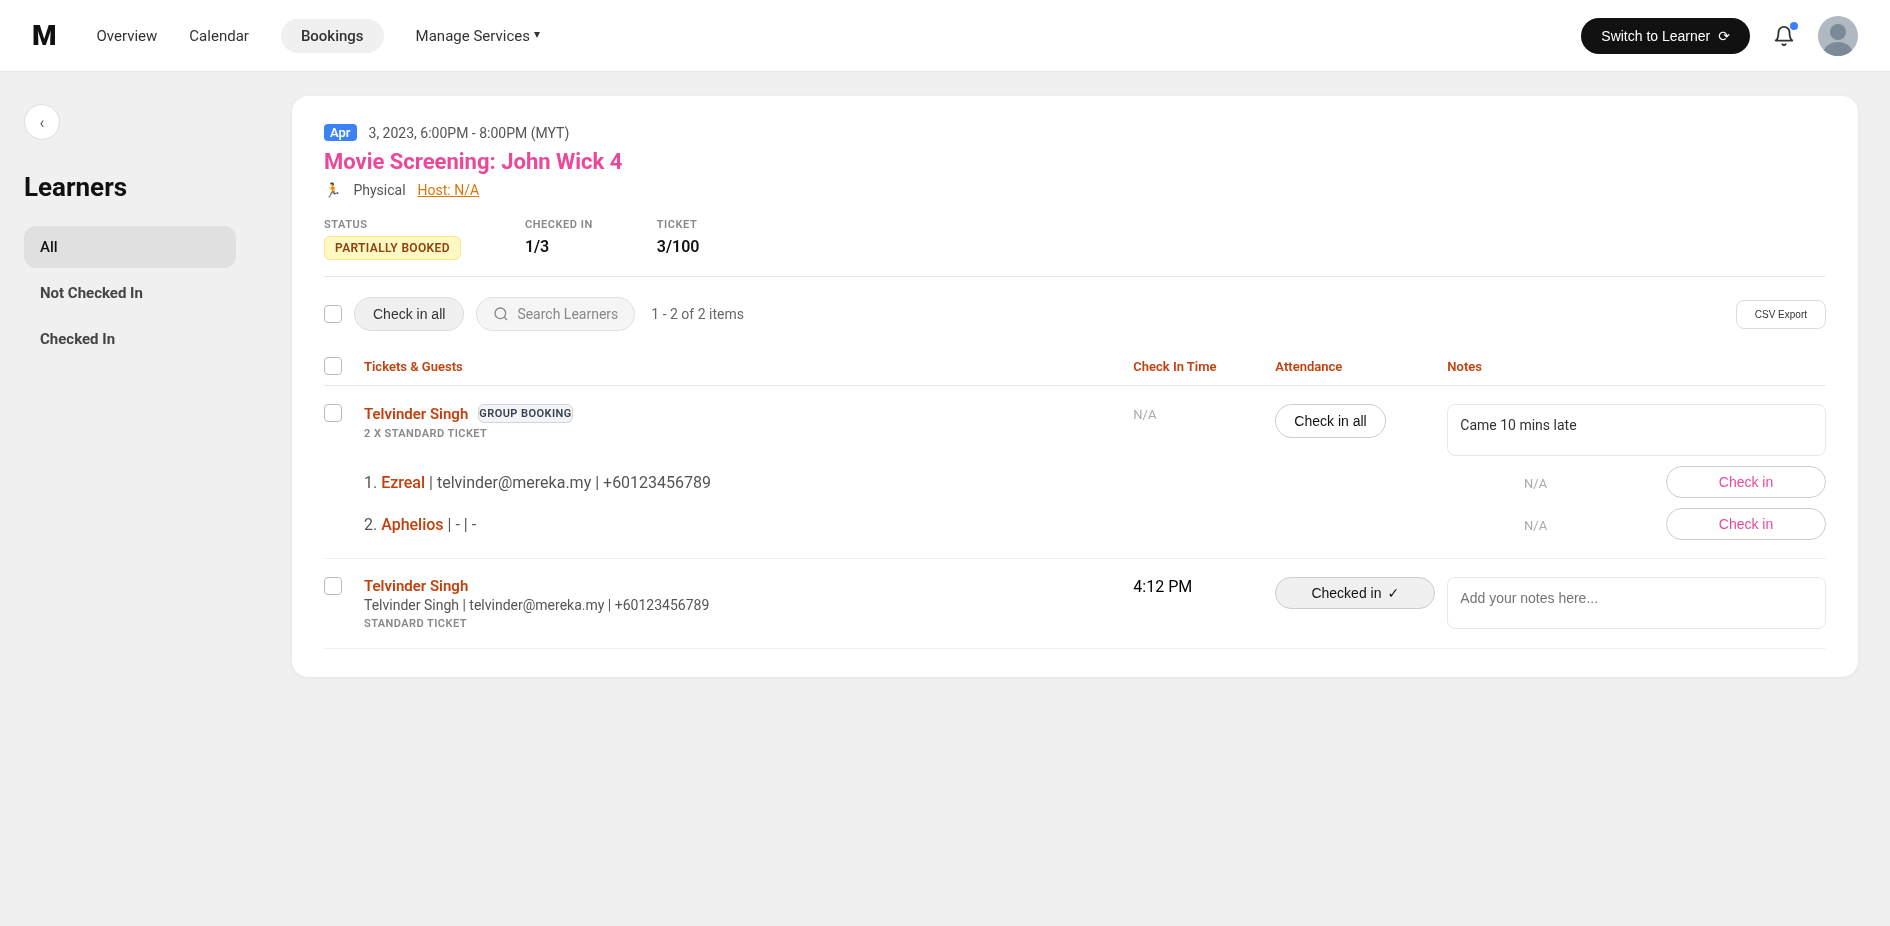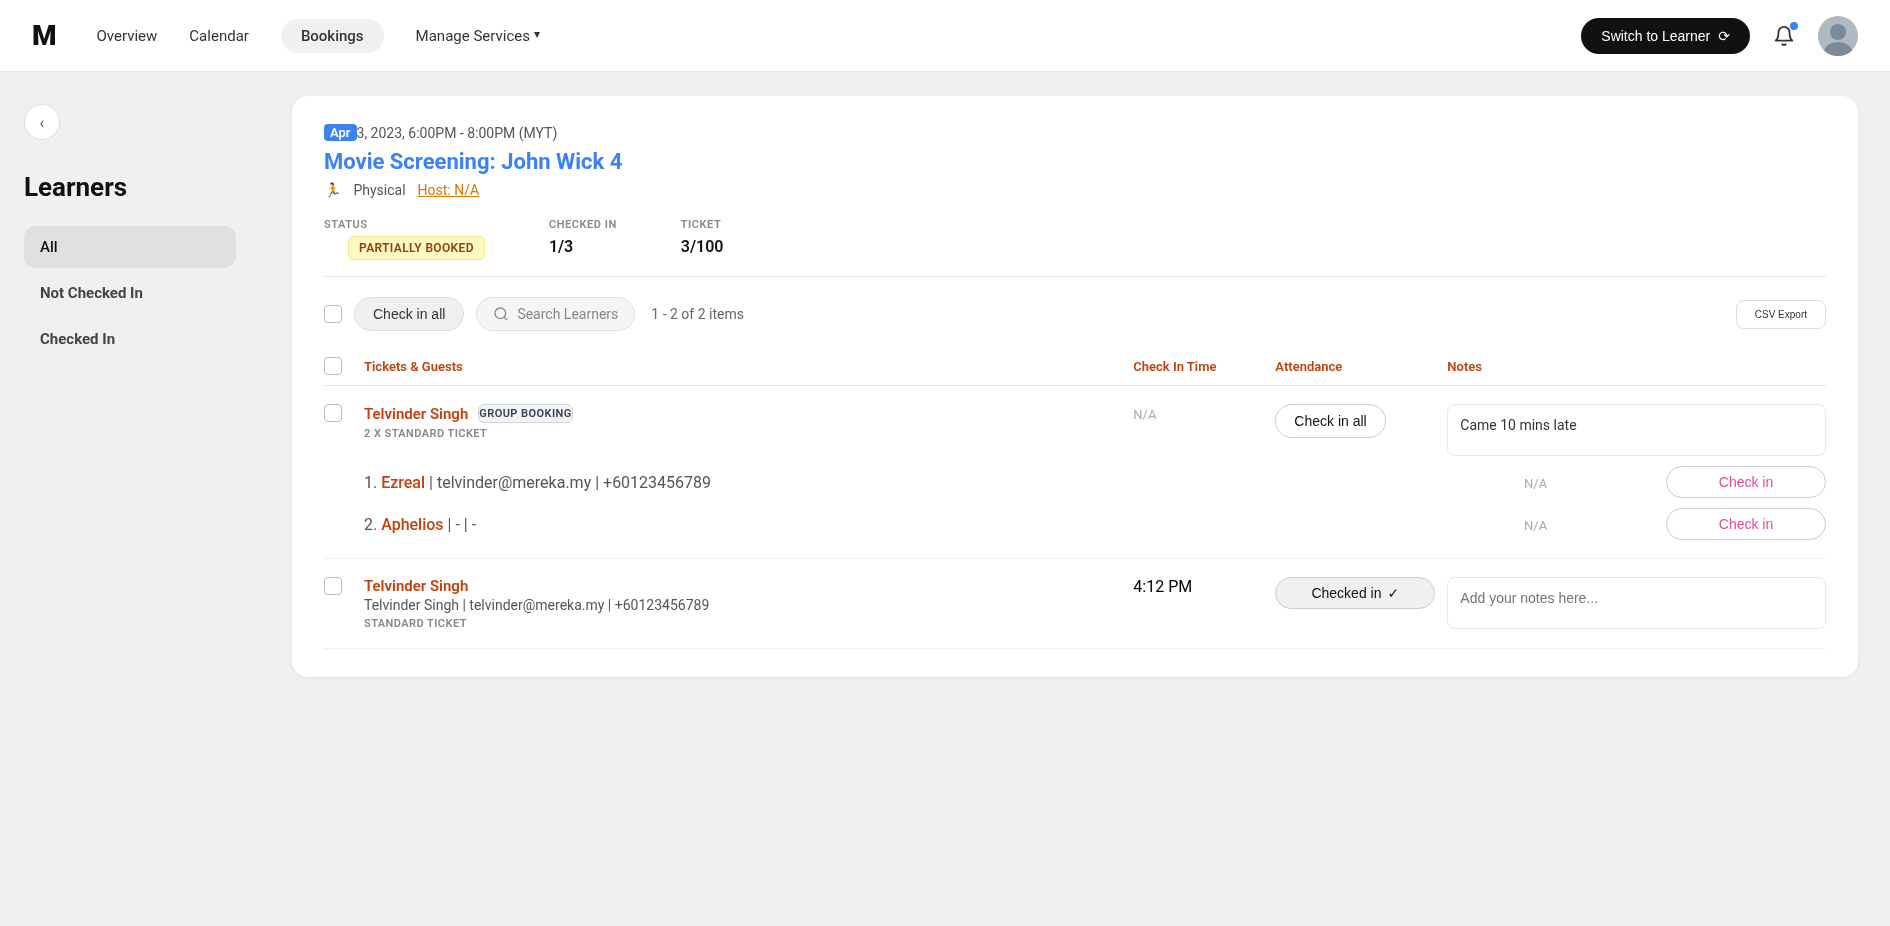--- a/index.html
+++ b/index.html
@@ -147,37 +147,37 @@
       background: #fff;
       border-radius: 16px;
       padding: 28px 32px;
       box-shadow: 0 1px 4px rgba(0,0,0,0.06);
     }
 
     
     .event-date-row {
       display: flex;
       align-items: center;
-      gap: 0;
+      gap: 12px;
       margin-bottom: 8px;
       font-size: 14px;
       color: #555;
     }
     .date-highlight {
       background: #3b82f6;
       color: #fff;
       padding: 1px 6px;
       border-radius: 4px;
       font-size: 13px;
       font-weight: 600;
     }
     .event-title {
       font-size: 22px;
       font-weight: 700;
-      color: #3b82f6;
+      color: #ec4899;
       margin-bottom: 8px;
     }
     .event-meta {
       display: flex;
       align-items: center;
       gap: 12px;
       font-size: 14px;
       color: #555;
       margin-bottom: 20px;
     }
@@ -201,21 +201,20 @@
     }
     .status-badge {
       background: #fef9c3;
       color: #92400e;
       border: 1px solid #fde68a;
       padding: 4px 10px;
       border-radius: 6px;
       font-size: 12px;
       font-weight: 600;
       letter-spacing: 0.03em;
-      margin-left: 24px;
     }
     .stat-value {
       font-size: 16px;
       font-weight: 600;
       color: #111;
     }
 
     
     .divider {
       height: 1px;

